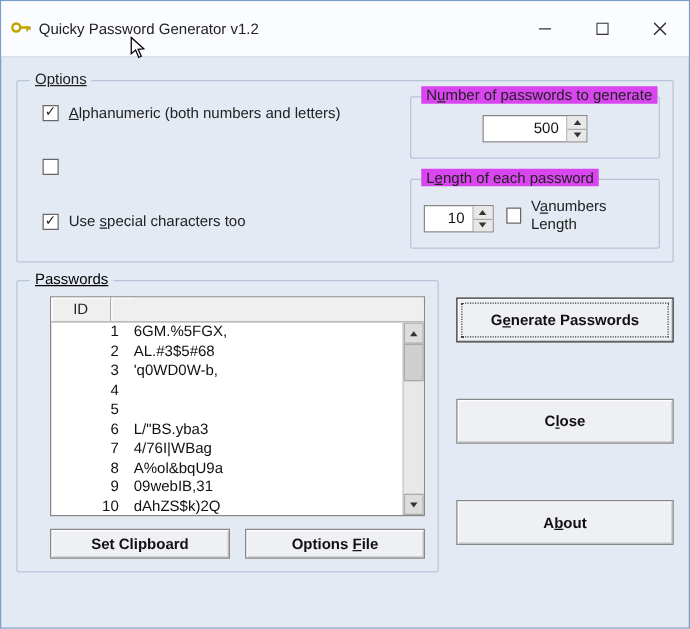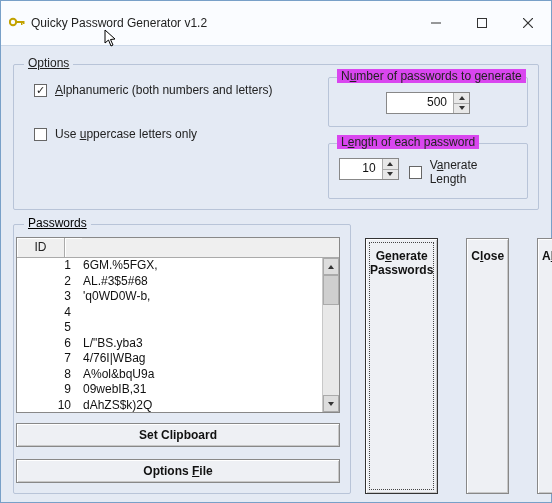--- a/index.html
+++ b/index.html
@@ -23,60 +23,60 @@
   .options-right { width: 200px; display: flex; flex-direction: column; gap: 16px; }
 
   .checkbox-row { display: flex; align-items: center; gap: 8px; }
   .chk { width: 13px; height: 13px; border: 1px solid #666; background: #fff; display: inline-flex; align-items: center; justify-content: center; }
   .chk.checked::after { content: "✓"; font-size: 11px; color: #222; line-height: 1; }
   .chk-label { color: #222; }
   .underl { text-decoration: underline; }
 
   .sub-group { border: 1px solid #b8c4d8; border-radius: 2px; padding: 14px 10px 12px 10px; position: relative; }
   .sub-group .legend { position: absolute; top: -9px; left: 8px; background: #d946ef; padding: 0 4px; font-size: 12px; color: #222; }
-  .centered { display: flex; justify-content: center; align-items: flex-start; gap: 10px; }
+  .centered { display: flex; justify-content: center; align-items: flex-end; gap: 10px; }
 
   .spinner { display: inline-flex; border: 1px solid #888; background: #fff; width: 84px; height: 22px; }
   .spinner.small { width: 60px; }
   .spinner .val { flex: 1; padding: 2px 6px; text-align: right; font-size: 12px; color: #111; }
   .spinner .btns { width: 16px; display: flex; flex-direction: column; border-left: 1px solid #aaa; }
   .spinner .sp { flex: 1; display: flex; align-items: center; justify-content: center; background: #e8e8e8; }
   .spinner .sp + .sp { border-top: 1px solid #aaa; }
   .tri-up { width:0; height:0; border-left:3px solid transparent; border-right:3px solid transparent; border-bottom:4px solid #333; }
   .tri-down { width:0; height:0; border-left:3px solid transparent; border-right:3px solid transparent; border-top:4px solid #333; }
 
   .bottom-row { display: flex; gap: 14px; margin-top: 14px; }
   .passwords-col { flex: 1; }
-  .buttons-col { width: 174px; display: flex; flex-direction: row; gap: 28px; padding-top: 14px; }
+  .buttons-col { width: 174px; display: flex; flex-direction: column; gap: 45px; padding-top: 14px; }
 
   .btn { border: 1px solid #888; background: #eef0f4; padding: 10px 4px; text-align: center; font-size: 12px; color: #111; cursor: default; box-shadow: inset 1px 1px 0 #fff, inset -1px -1px 0 #c8c8c8; }
   .btn.default { border: 1px solid #333; outline: 1px dotted #444; outline-offset: -5px; }
   .btn.bold { font-weight: 700; }
   .btn.small { padding: 4px 2px; }
 
-  .passwords-box { border: 1px solid #b8c4d8; border-radius: 2px; padding: 12px 10px 10px 2px; position: relative; }
+  .passwords-box { border: 1px solid #b8c4d8; border-radius: 2px; padding: 12px 10px 10px 26px; position: relative; }
   .passwords-box .legend { position: absolute; top: -9px; left: 10px; background: #e4eaf4; padding: 0 4px; font-size: 12px; }
 
   .listview { border: 1px solid #888; background: #fff; height: 176px; display: flex; flex-direction: column; margin-bottom: 10px; }
   .lv-header { display: flex; height: 20px; background: #efefef; border-bottom: 1px solid #aaa; }
   .lv-header .hcell { border-right: 1px solid #aaa; text-align: center; font-size: 12px; padding-top: 2px; color: #222; box-shadow: inset 1px 1px 0 #fff; }
   .lv-header .hcell.id { width: 48px; }
   .lv-header .hcell.pw { flex: 1; }
   .lv-header .scroll-gap { width: 17px; border-left: 0; box-shadow: inset 1px 1px 0 #fff; }
   .lv-body { flex: 1; display: flex; overflow: hidden; }
   .lv-rows { flex: 1; overflow: hidden; }
   .lv-row { display: flex; height: 15.5px; font-size: 12px; color: #111; }
   .lv-row .cid { width: 60px; text-align: right; padding-right: 6px; }
   .lv-row .cpw { flex: 1; padding-left: 6px; font-family: inherit; white-space: nowrap; }
   .vscroll { width: 17px; background: #e8e8e8; display: flex; flex-direction: column; border-left: 1px solid #c8c8c8; }
   .vscroll .sbtn { height: 17px; background: #ddd; border: 1px solid #aaa; display: flex; align-items: center; justify-content: center; }
   .vscroll .thumb { height: 30px; background: #cfcfcf; border: 1px solid #aaa; }
   .vscroll .track { flex: 1; }
 
-  .clip-row { display: flex; gap: 12px; flex-direction: column; }
+  .clip-row { display: flex; gap: 12px; }
   .clip-row .btn { flex: 1; font-weight: 700; }
 </style>
 </head>
 <body>
 
 <div class="window">
 
   <div class="titlebar">
     <span class="icon">
       <svg width="16" height="12" viewBox="0 0 16 12">
@@ -118,23 +118,26 @@
       <div class="options-inner">
         <div class="options-left">
 
           <label class="checkbox-row">
             <span class="chk checked"></span>
             <span class="chk-label"><span class="underl">A</span><span>lphanumeric (both numbers and letters)</span></span>
           </label>
 
           <label class="checkbox-row">
             <span class="chk"></span>
-            <span class="chk-label"><span>Use </span><span class="underl">u</span><span>ppercase letters only</span></span>
           </label>
 
+          <label class="checkbox-row">
+            <span class="chk checked"></span>
+            <span class="chk-label"><span>Use </span><span class="underl">s</span><span>pecial characters too</span></span>
+          </label>
 
         </div>
 
         <div class="options-right">
 
           <div class="sub-group">
             <span class="legend"><span>N</span><span class="underl">u</span><span>mber of passwords to generate</span></span>
             <div class="centered">
               <div class="spinner">
                 <div class="val">500</div>
@@ -159,21 +162,21 @@
                   <div class="sp">
                       <div class="tri-up"></div>
                     </div>
                   <div class="sp">
                       <div class="tri-down"></div>
                     </div>
                 </div>
               </div>
               <label class="checkbox-row">
                 <span class="chk"></span>
-                <span class="chk-label"><span>V</span><span class="underl">a</span><span>nerate Length</span></span>
+                <span class="chk-label"><span>V</span><span class="underl">a</span><span>numbers Length</span></span>
               </label>
             </div>
           </div>
 
         </div>
       </div>
     </div>
 
     <div class="bottom-row">
       <div class="passwords-col">

